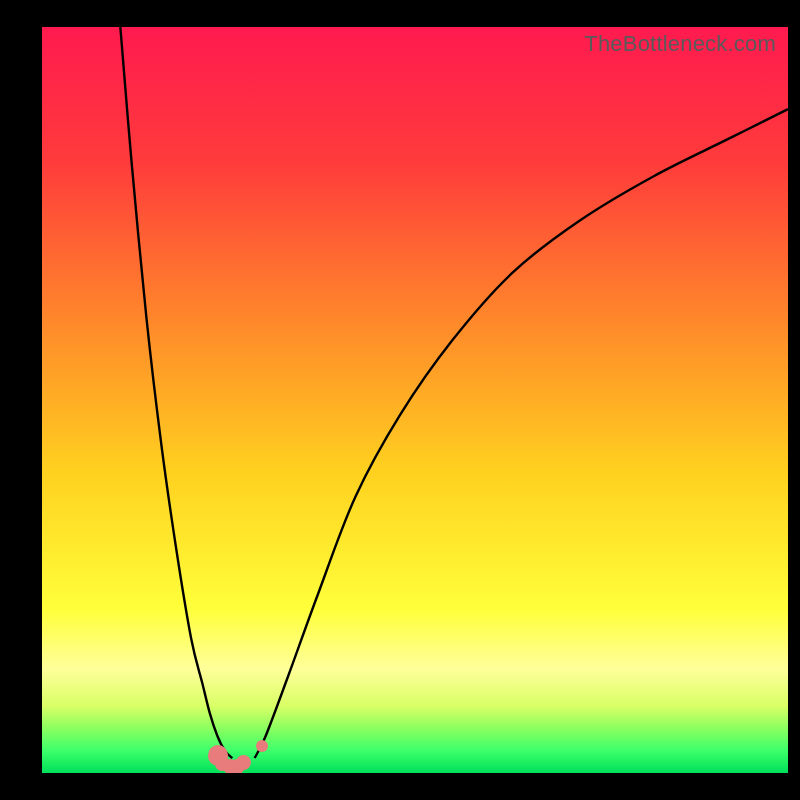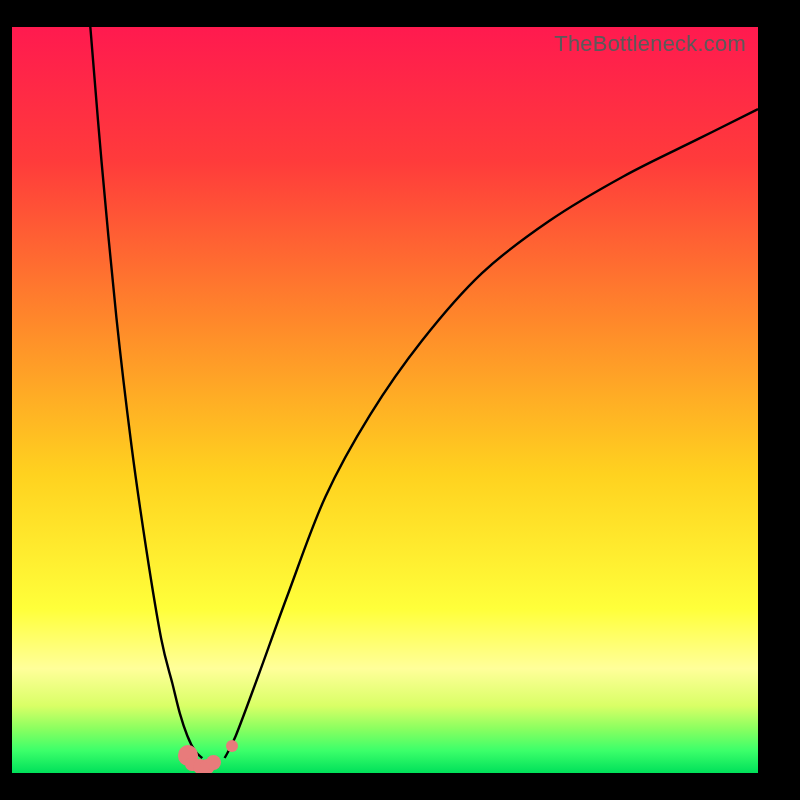--- a/index.html
+++ b/index.html
@@ -5,21 +5,21 @@
   html, body {
     margin: 0;
     padding: 0;
     width: 800px;
     height: 800px;
     background: #000;
     overflow: hidden;
   }
   .frame {
     position: absolute;
-    left: 12px;
+    left: 42px;
     top: 27px;
     width: 746px;
     height: 746px;
     overflow: hidden;
     text-align: center;
   }
   .gradient {
     position: absolute;
     inset: 0;
   }

